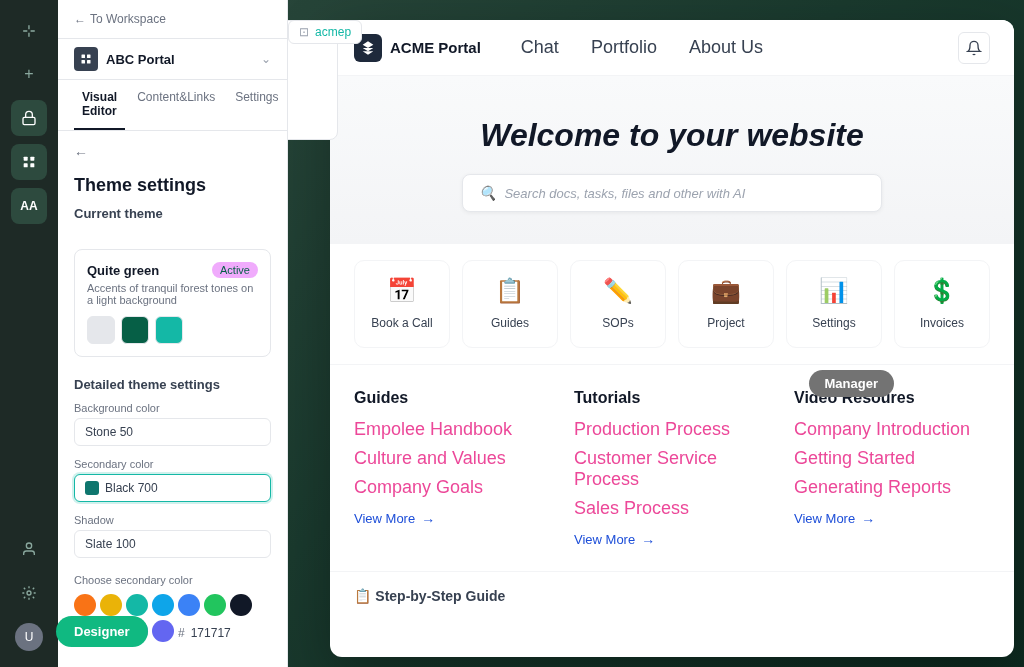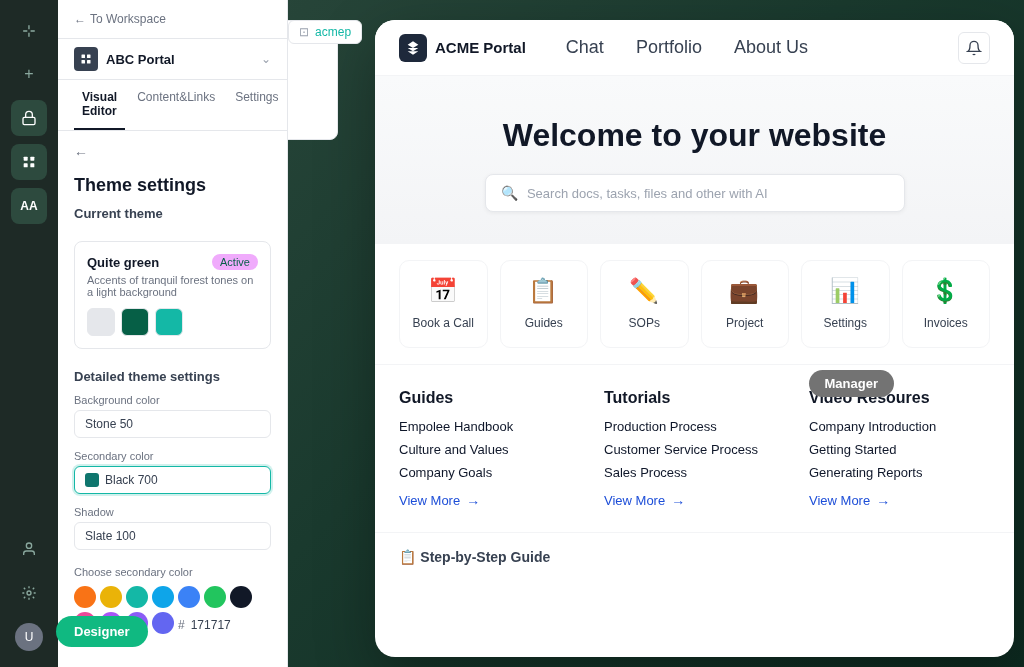--- a/index.html
+++ b/index.html
@@ -167,21 +167,21 @@
     }
 
     .section-subtitle {
       padding: 2px 16px 12px;
       font-size: 13px;
       font-weight: 600;
       color: #374151;
     }
 
     .theme-card {
-      margin: 8px 16px 16px;
+      margin: 16px 16px 16px;
       border: 1px solid #e5e7eb;
       border-radius: 8px;
       padding: 12px;
     }
 
     .theme-card-header {
       display: flex;
       justify-content: space-between;
       align-items: center;
       margin-bottom: 4px;
@@ -322,25 +322,24 @@
     }
 
     
     .preview-panel {
       position: absolute;
       left: 330px;
       top: 20px;
       right: 10px;
       bottom: 10px;
       background: white;
-      border-radius: 20px;
+      border-radius: 12px;
       overflow: hidden;
       box-shadow: 0 20px 60px rgba(0,0,0,0.3);
       z-index: 5;
-      margin-left: 45px;
     }
 
     
     .site-navbar {
       display: flex;
       align-items: center;
       padding: 0 24px;
       height: 56px;
       border-bottom: 1px solid #f3f4f6;
       background: white;
@@ -396,20 +395,21 @@
       color: #374151;
       font-size: 14px;
       cursor: pointer;
     }
 
     
     .site-hero {
       background: linear-gradient(180deg, #f9fafb 0%, #f3f4f6 100%);
       padding: 40px 24px 32px;
       text-align: center;
+      font-style: italic;
     }
 
     .hero-title {
       font-size: 32px;
       font-weight: 800;
       color: #111827;
       margin-bottom: 20px;
       line-height: 1.2;
     }
 
@@ -487,22 +487,22 @@
 
     .col-title {
       font-size: 16px;
       font-weight: 700;
       color: #111827;
       margin-bottom: 12px;
     }
 
     .col-link {
       display: block;
-      font-size: 13px;
-      color: #0f172a;
+      font-size: 18px;
+      color: #ec4899;
       text-decoration: none;
       margin-bottom: 8px;
       cursor: pointer;
     }
 
     .view-more {
       display: flex;
       align-items: center;
       gap: 6px;
       font-size: 13px;

